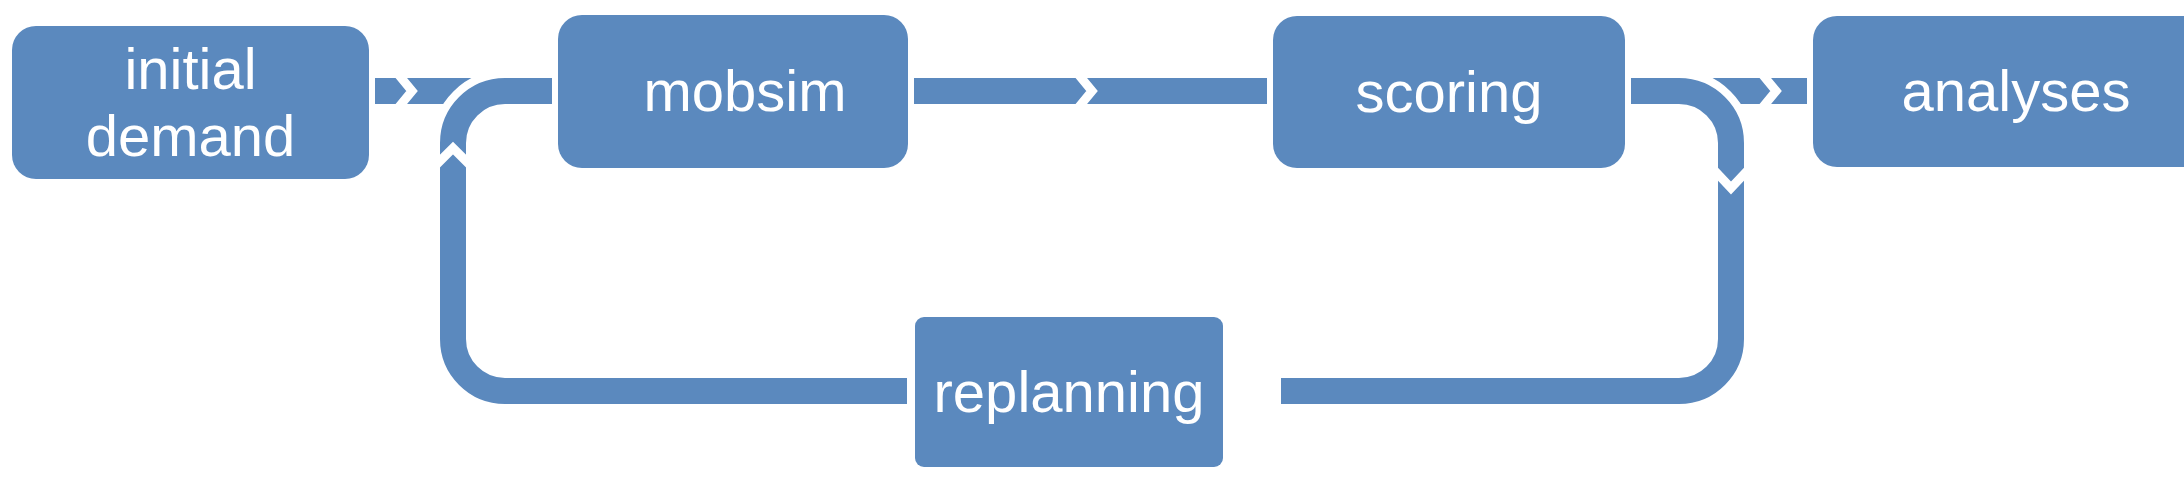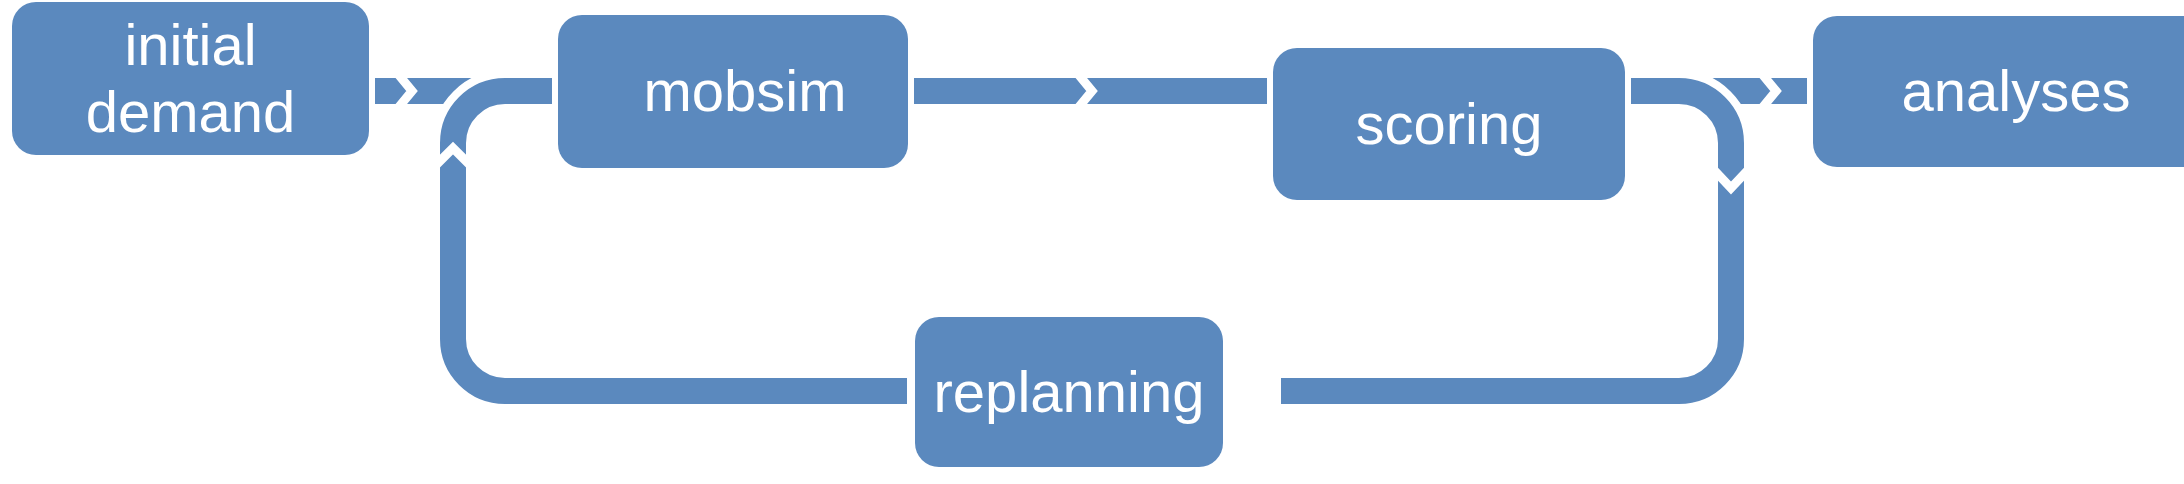--- a/index.html
+++ b/index.html
@@ -22,25 +22,25 @@
   .node{
     position:absolute;
     background:var(--accent);
     border-radius:24px;
     color:var(--node-text);
     display:flex;align-items:center;justify-content:center;
     text-align:center;
     font-size:58px;line-height:1.15;
     padding:0 12px;box-sizing:border-box;
   }
-  .node-initial   {left:12px;  top:2px;  width:357px; height:153px;}
+  .node-initial   {left:12px;  top:26px;  width:357px; height:153px;}
   .node-mobsim    {left:558px; top:15px;  width:350px; height:153px;padding-left:36px;}
-  .node-scoring   {left:1273px;top:16px;  width:352px; height:152px;margin-top:32px;}
+  .node-scoring   {left:1273px;top:16px;  width:352px; height:152px;}
   .node-analyses  {left:1813px;top:16px;  width:406px; height:151px;}
-  .node-replanning{left:915px; top:317px; width:308px; height:150px;}
+  .node-replanning{left:915px; top:317px; width:308px; height:150px;border-radius:9px;}
 </style>
 </head>
 <body>
 
 <div class="canvas">
 
   <svg class="flow" width="2184" height="484" viewBox="0 0 2184 484">
 
     <path class="band" d="M375,91 H495"></path>
     <path class="band" d="M914,91 H1267"></path>

